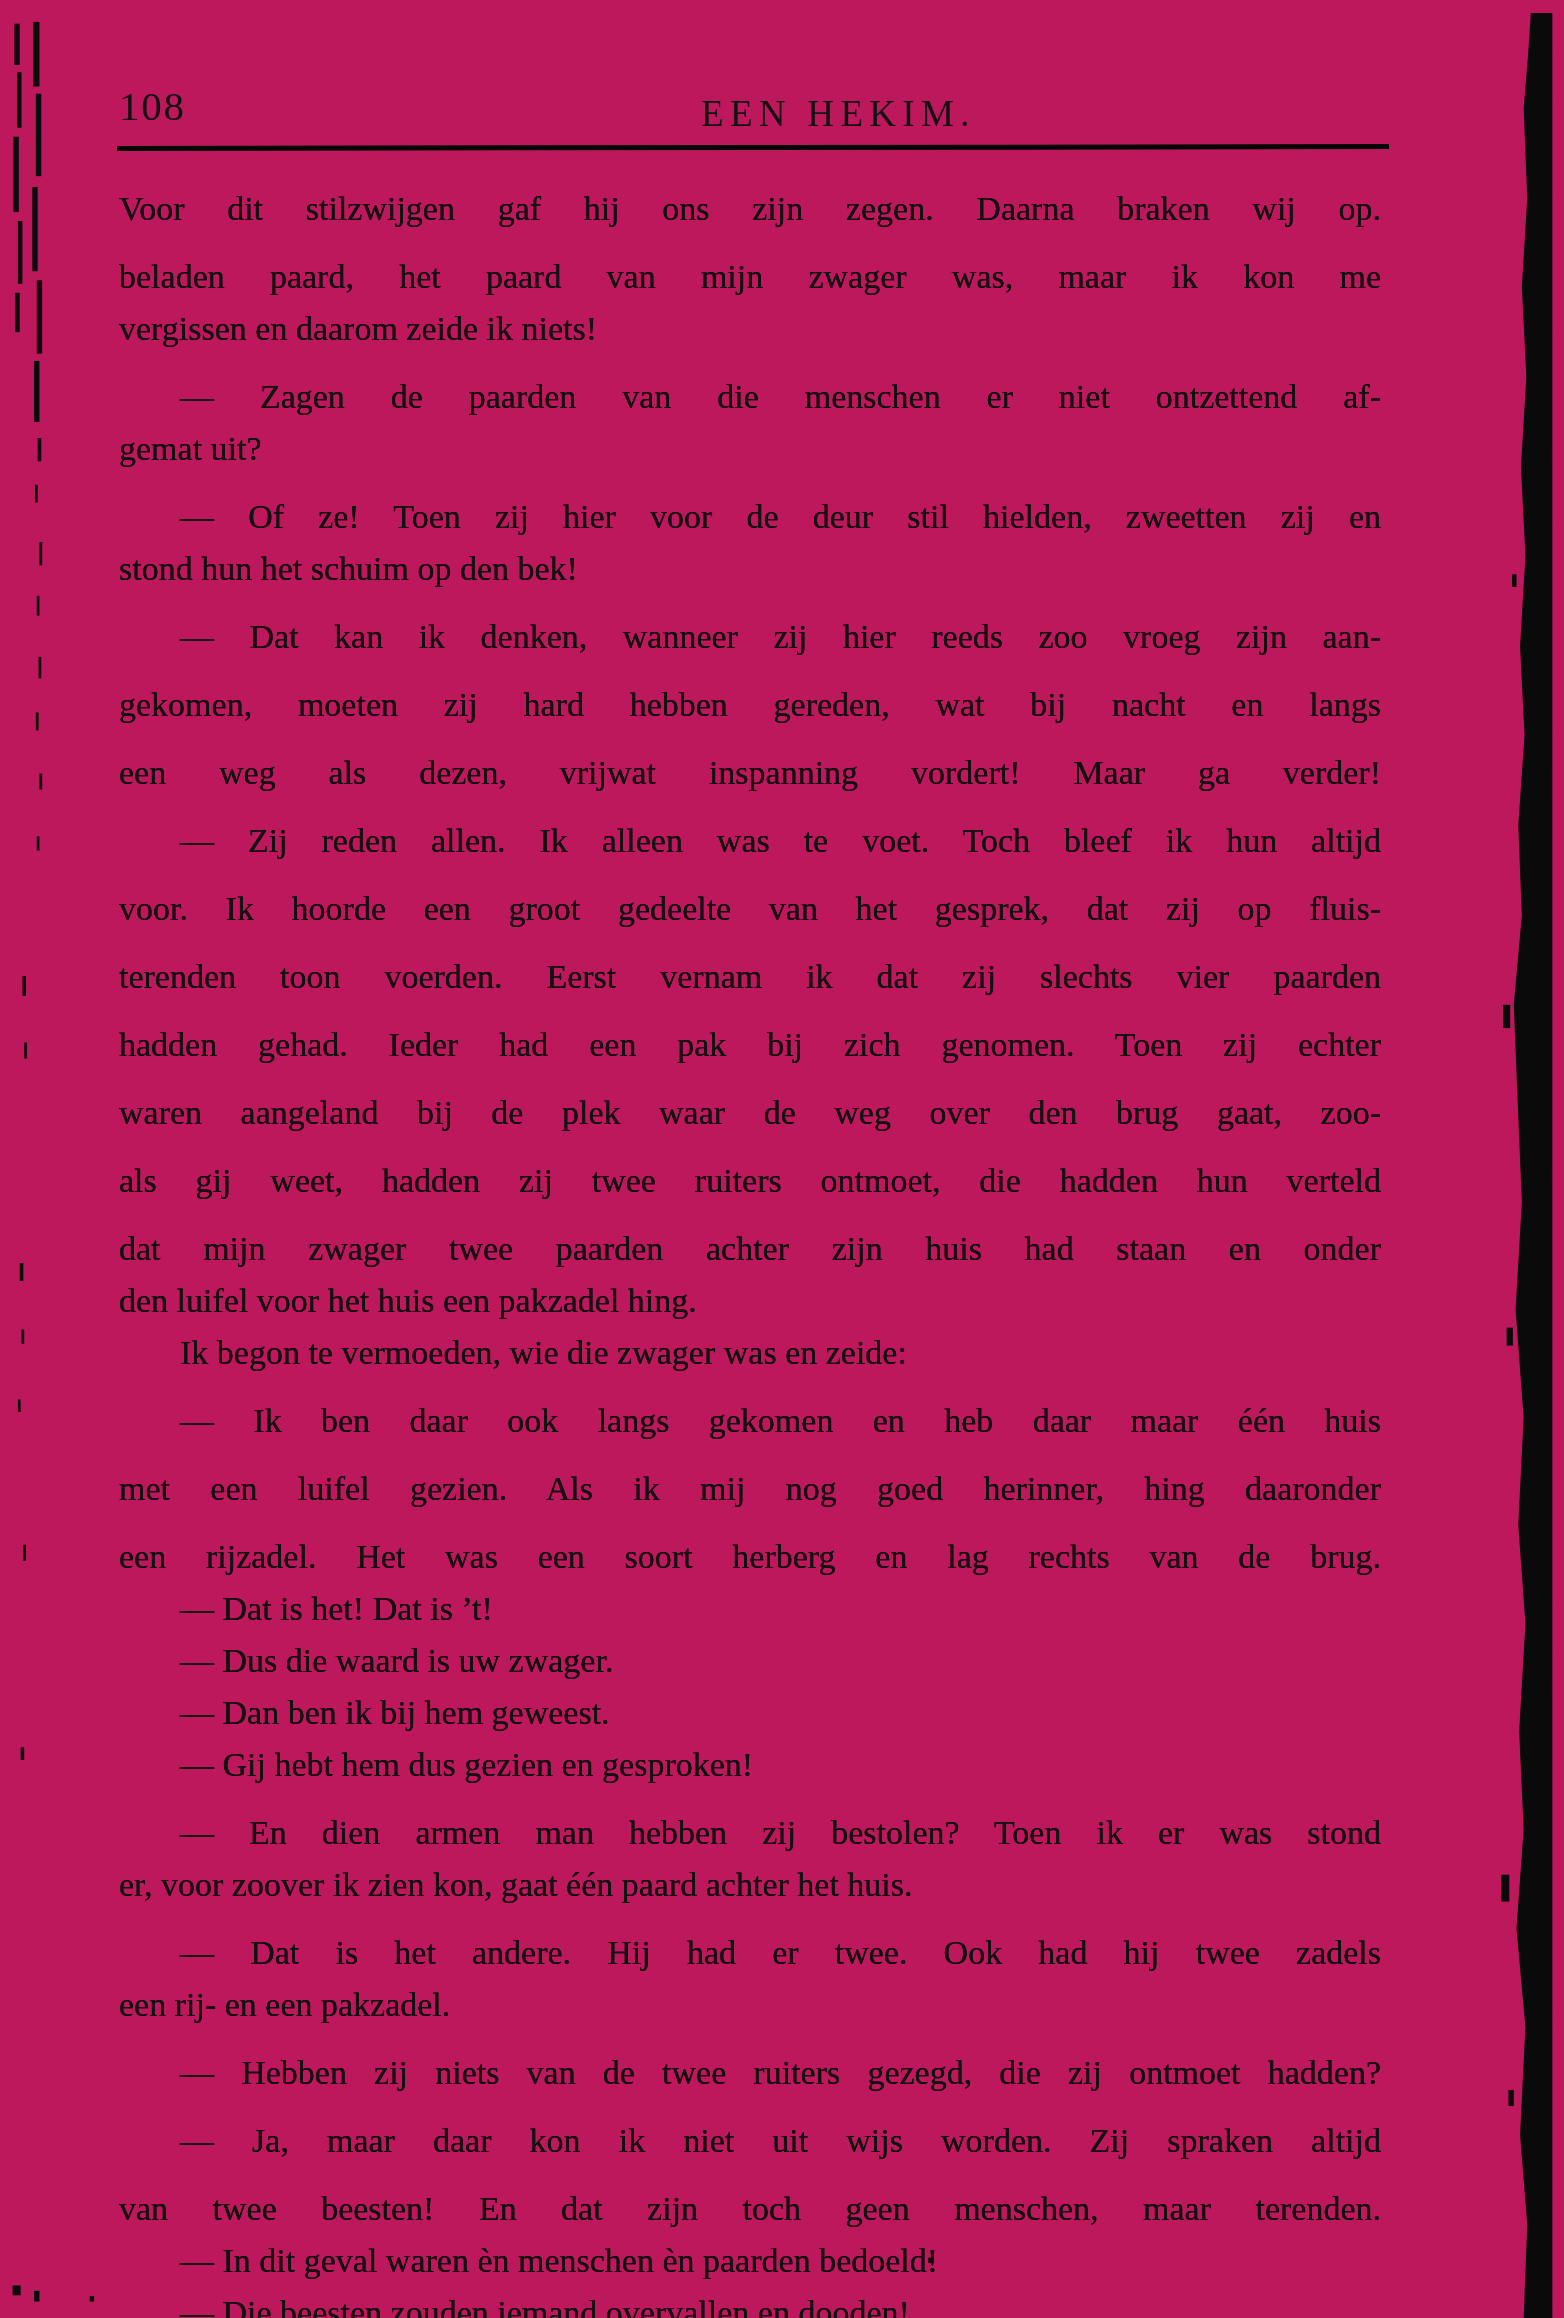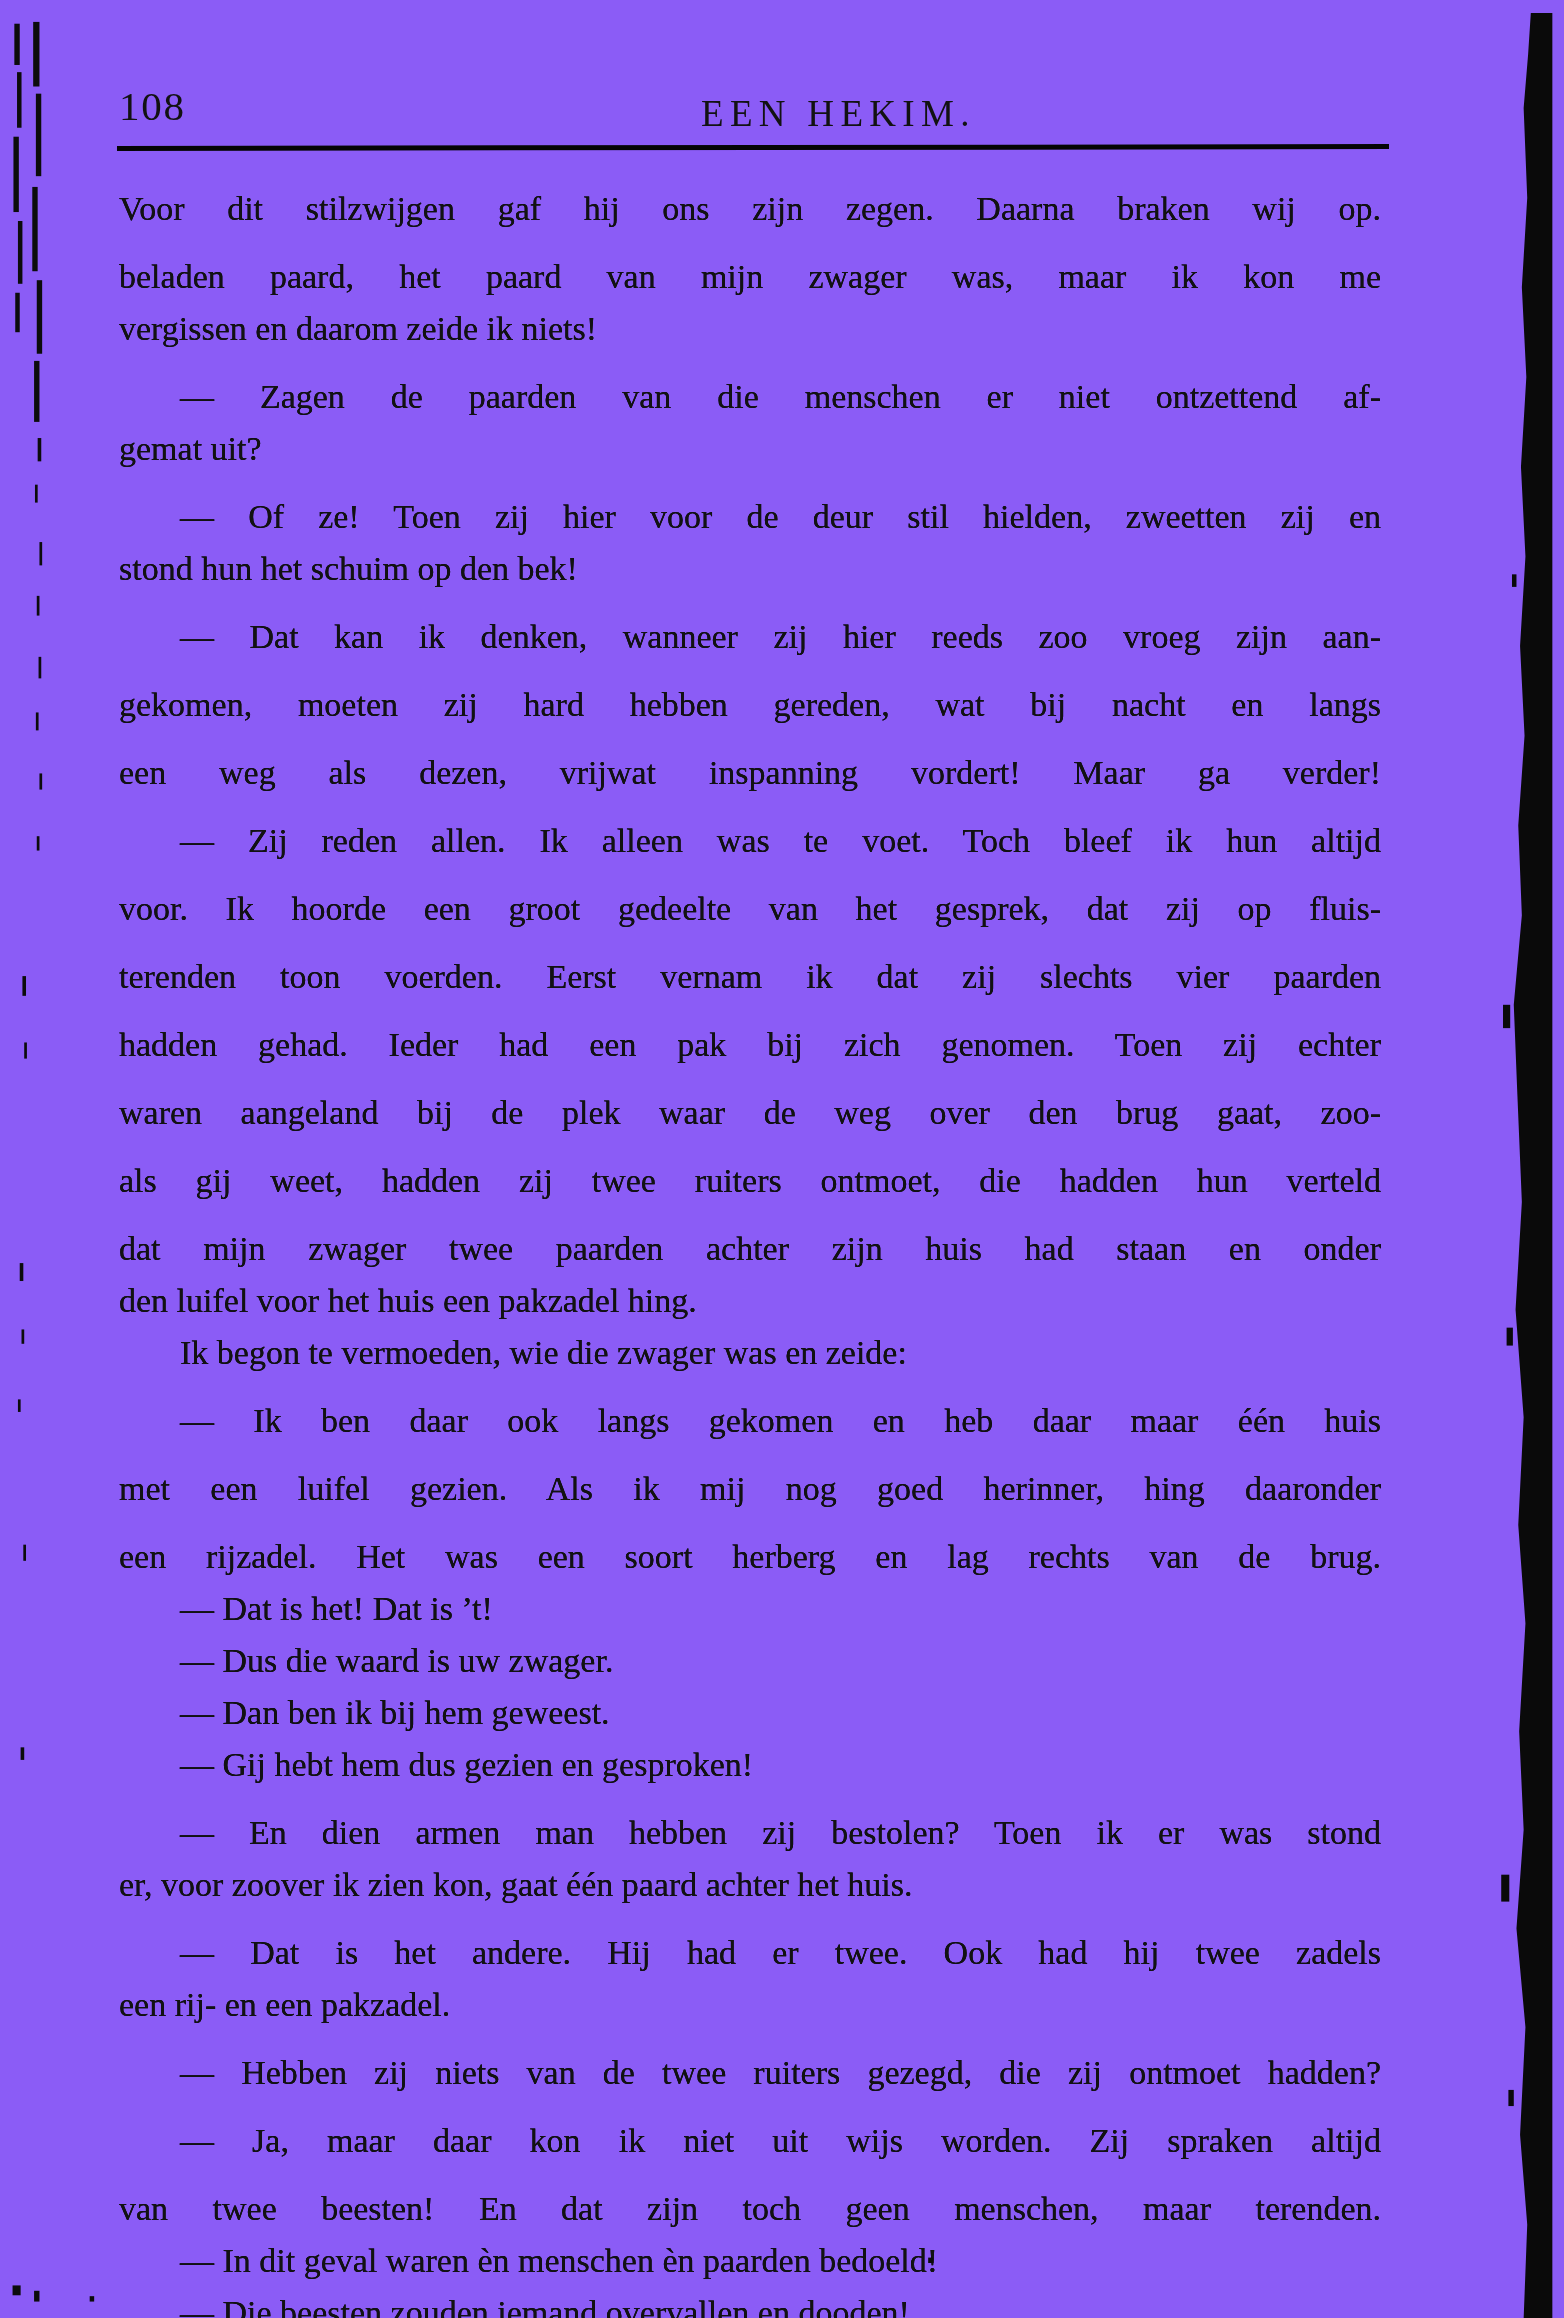--- a/index.html
+++ b/index.html
@@ -1,19 +1,19 @@
 <!DOCTYPE html>
 <html style="font-size:14.4px"><head>
 <meta charset="utf-8">
 <style>
   html,body { margin:0; padding:0; background:#ffffff; }
   .page {
     position:relative;
     width:1564px; height:2319px;
-    background:#8b5cf6;
+    background:#be185d;
     color:#121212;
     font-family:"Liberation Serif","DejaVu Serif",serif;
     overflow:hidden;
   }
   .page-number {
     position:absolute; left:119px; top:86px;
     font-size:41px; line-height:41px; letter-spacing:1.8px;
   }
   .running-title {
     position:absolute; left:701px; top:100px;

